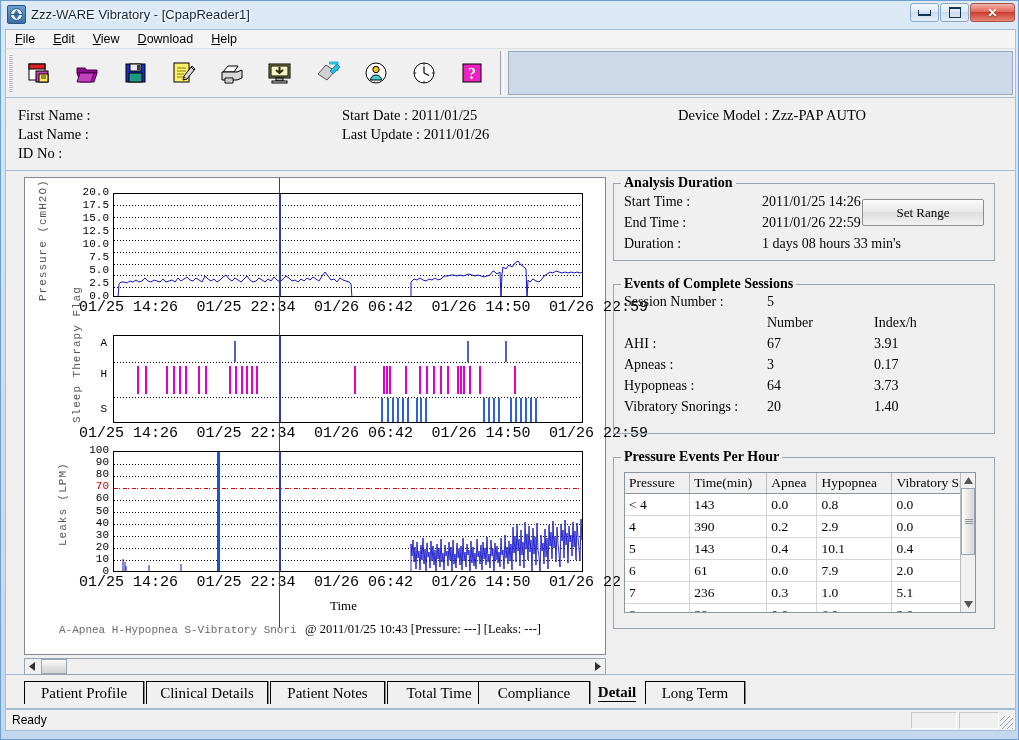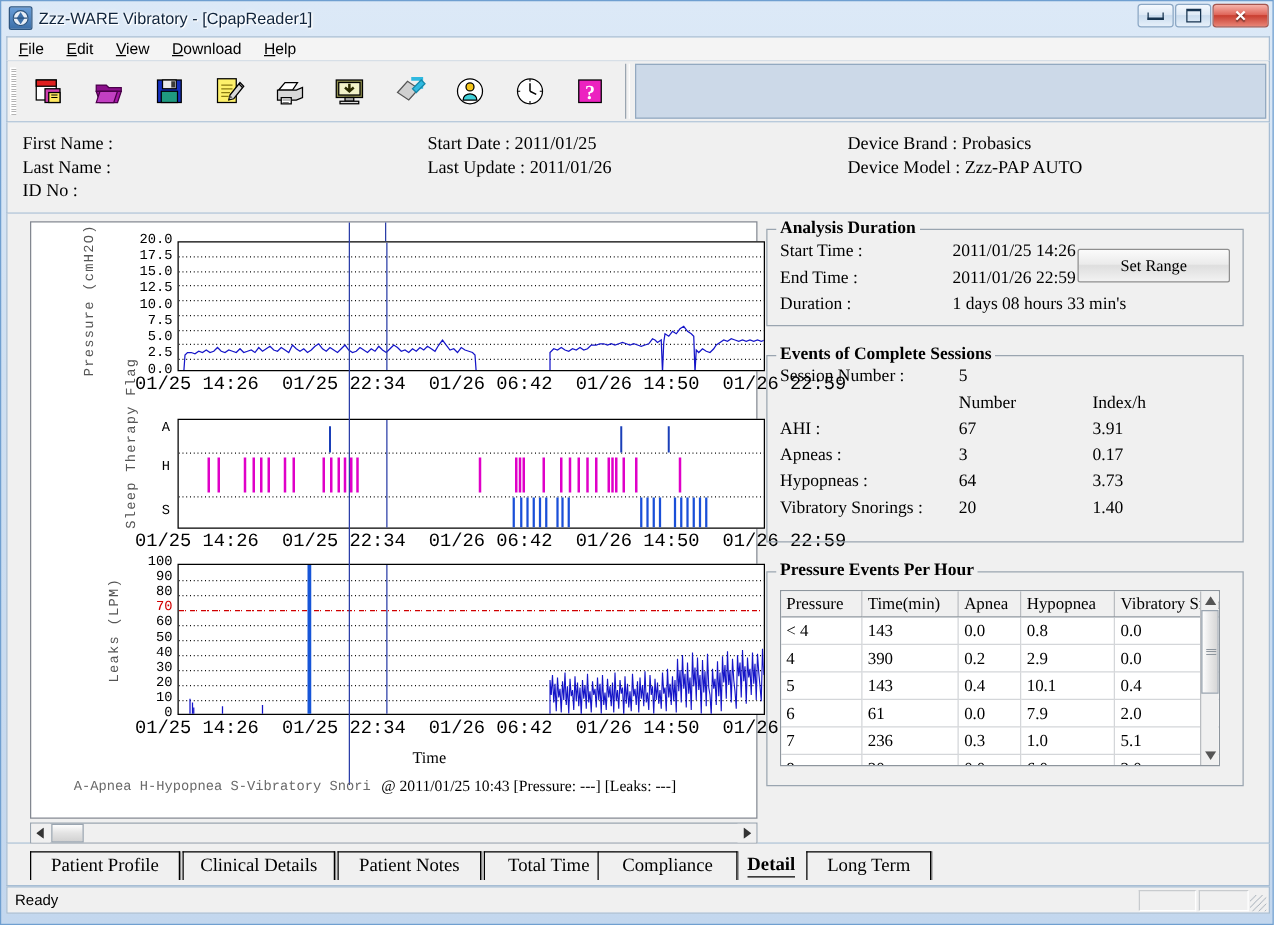--- a/index.html
+++ b/index.html
@@ -114,21 +114,21 @@
     position:absolute;left:4px;top:170px;width:1011px;height:504px;
     background:#f0f0f0;
     border:1px solid #a6bdd4;border-top:none;
     box-sizing:border-box;
   }
   
   #chartpanel{
     position:absolute;left:18px;top:6px;width:582px;height:478px;
     background:#fff;border:1px solid #828790;box-sizing:border-box;
   }
-  .chartbox{position:absolute;margin-left:29px;}
+  .chartbox{position:absolute;}
   .plot{
     position:absolute;background:#fff;border:1px solid #000;
     box-sizing:border-box;overflow:hidden;
   }
   .ylabel{
     position:absolute;
     font-family:"Liberation Mono","DejaVu Sans Mono",monospace;
     font-size:11px;color:#555;
     writing-mode:vertical-rl;transform:rotate(180deg);
     text-align:center;letter-spacing:1px;white-space:nowrap;
@@ -435,24 +435,20 @@
       <div class="pline">
         <span>Start Date :</span>
         <span>2011/01/25</span>
       </div>
       <div class="pline">
         <span>Last Update :</span>
         <span>2011/01/26</span>
       </div>
     </div>
     <div class="pcol" style="left:672px;">
-      <div class="pline">
-        <span>Device Brand :</span>
-        <span>Probasics</span>
-      </div>
       <div class="pline">
         <span>Device Model :</span>
         <span>Zzz-PAP AUTO</span>
       </div>
     </div>
   </div>
 
   <div id="client">
 
     <div id="chartpanel">

